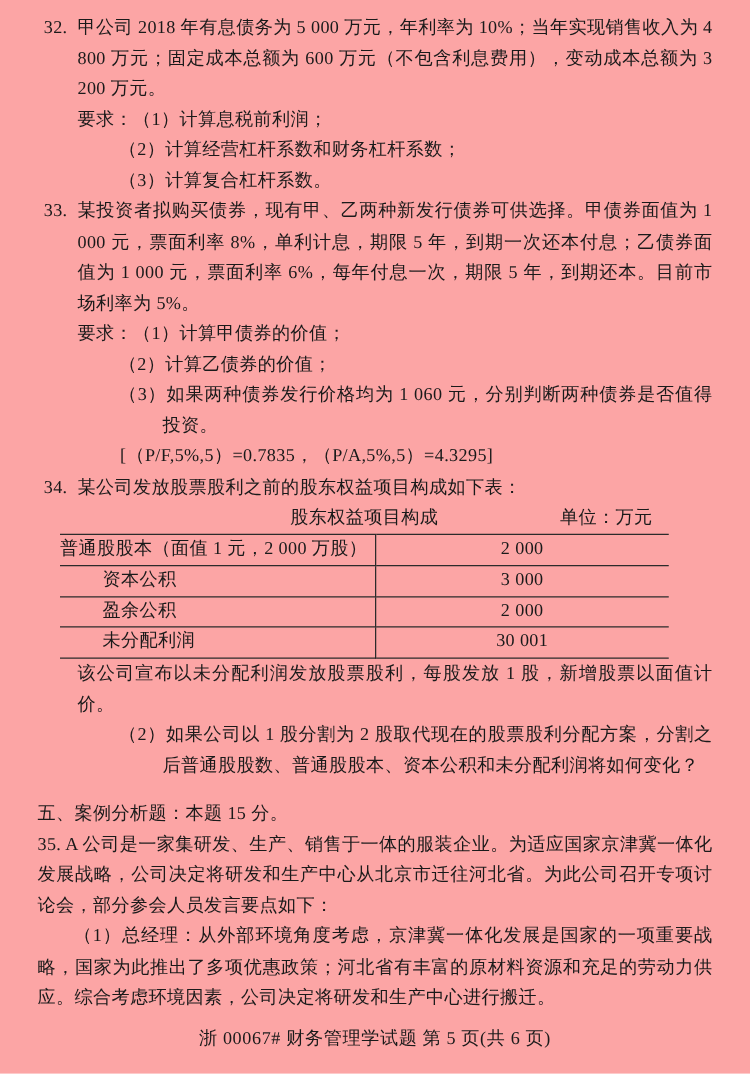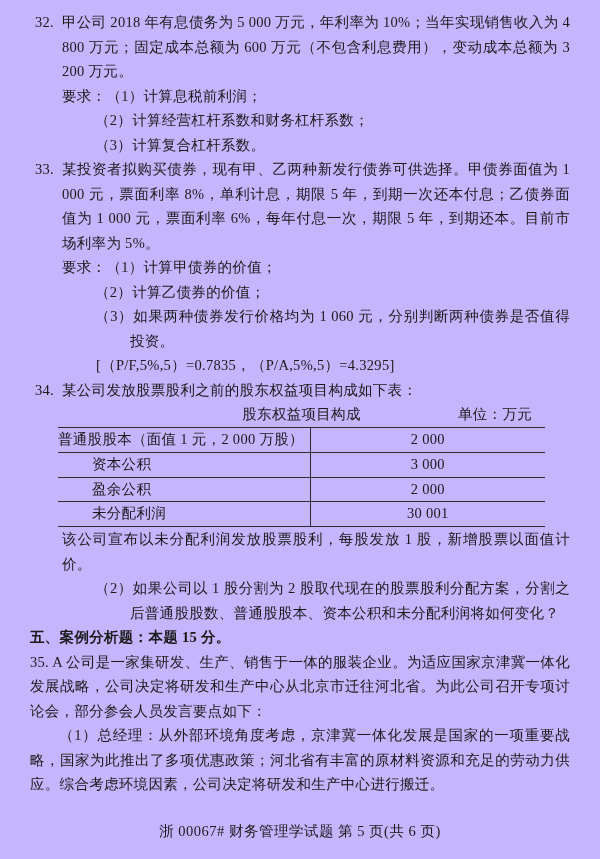--- a/index.html
+++ b/index.html
@@ -1,46 +1,46 @@
 <!DOCTYPE html>
 <html><head>
 <meta charset="utf-8">
 <style>
   html,body{margin:0;padding:0;background:#ffffff;}
   .page{
     position:relative;
     width:600px;height:859px;
     box-sizing:border-box;
     padding:10px 30px 0 30px;
-    background:#c4b5fd;
+    background:#fca5a5;
     color:#1a1a1a;
     font-family:"Liberation Serif","DejaVu Serif",serif;
     font-size:14.5px;
     letter-spacing:0.3px;
     line-height:24.5px;
     overflow:hidden;
     text-align:justify;
   }
   .q{position:relative;padding-left:32px;}
   .q .num{position:absolute;left:5px;top:0;}
   .qbody{text-align:justify;}
   .req{text-align:justify;}
   .req-first{padding-left:68px;text-indent:-68px;}
   .req-item{padding-left:68px;text-indent:-35px;}
   .formula{padding-left:34px;}
   
-  .tblwrap{margin-left:28px;width:487px;}
+  .tblwrap{margin-left:18px;width:487px;}
   .tbl-caption{position:relative;height:25px;line-height:25px;text-align:center;}
   .tbl-unit{position:absolute;right:13px;top:0;}
   table.eq{border-collapse:collapse;width:487px;border-top:1.2px solid #2b2b2b;table-layout:fixed;}
   table.eq td{border-bottom:1.2px solid #2b2b2b;height:23.8px;padding:0;line-height:23.8px;white-space:nowrap;overflow:hidden;}
   td.c1{width:252px;border-right:1.2px solid #2b2b2b;padding-left:7px;box-sizing:border-box;}
   td.c1.ind{padding-left:34px;}
   td.c2{text-align:center;}
-  .sec-header{font-weight:bold;}
+  .sec-header{margin-top:14px;font-weight:normal;}
   .case p{margin:0;text-align:justify;}
   .pind{text-indent:2em;}
   .footer{
     position:absolute;left:0;bottom:16px;width:600px;
     text-align:center;letter-spacing:0.5px;margin-top:44px;
   }
 </style>
 </head>
 <body>
 

